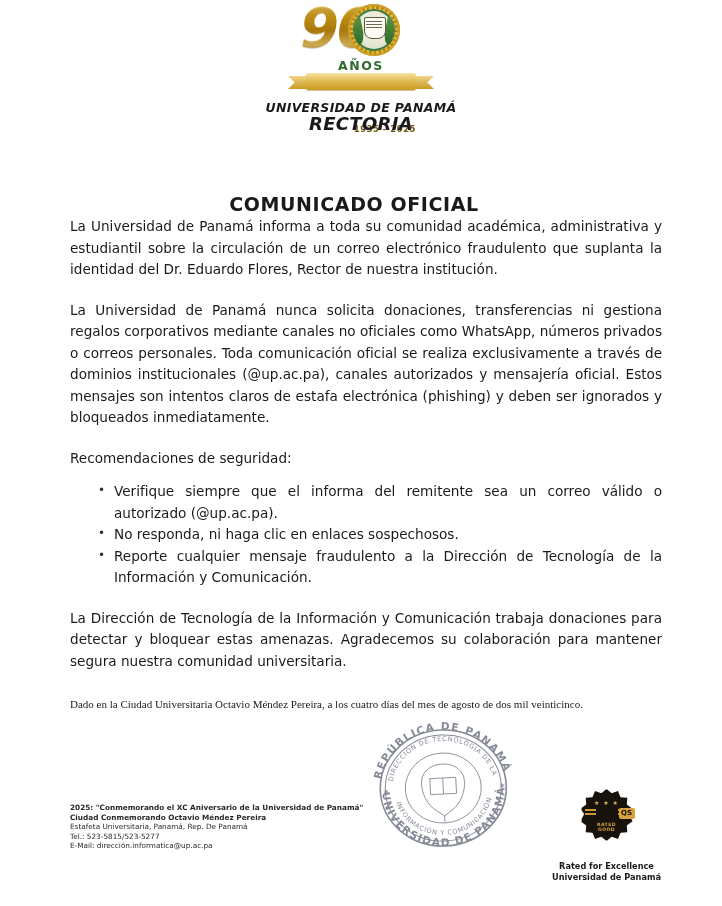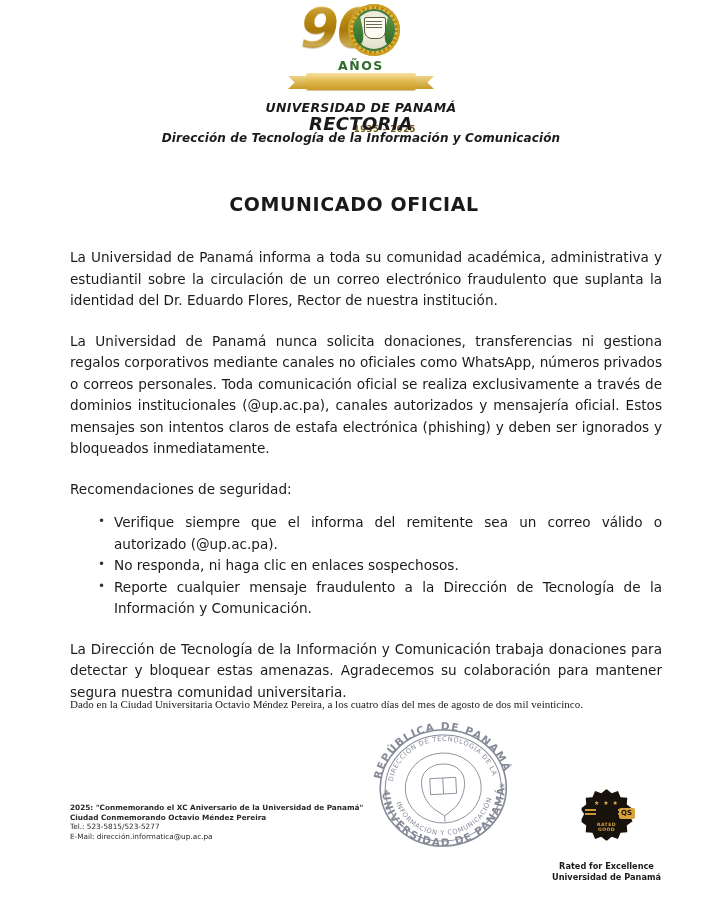--- a/index.html
+++ b/index.html
@@ -163,21 +163,21 @@
     left: 0;
     width: 708px;
     text-align: center;
     font-size: 19px;
     font-weight: bold;
     letter-spacing: .6px;
   }
 
   .content {
     position: absolute;
-    top: 247px;
+    top: 216px;
     left: 70px;
     width: 592px;
   }
   .para {
     font-size: 13.6px;
     line-height: 21.5px;
     text-align: justify;
     text-align-last: left;
     margin: 0 0 19px 0;
   }
@@ -338,21 +338,20 @@
       <div class="ribbon-tail-r"></div>
       <div class="ribbon">
         <div class="ribbon-text">1935 - 2025</div>
       </div>
     </div>
   </div>
 
   <div class="org-header">
     <div class="l1">UNIVERSIDAD DE PANAMÁ</div>
     <div class="l2">RECTORIA</div>
-    <div class="l3">Dirección de Tecnología de la Información y Comunicación</div>
   </div>
 
   <div class="doc-title">COMUNICADO OFICIAL</div>
 
   <div class="content">
     <p class="para">La Universidad de Panamá informa a toda su comunidad académica, administrativa y estudiantil sobre la circulación de un correo electrónico fraudulento que suplanta la identidad del Dr. Eduardo Flores, Rector de nuestra institución.</p>
     <p class="para">La Universidad de Panamá nunca solicita donaciones, transferencias ni gestiona regalos corporativos mediante canales no oficiales como WhatsApp, números privados o correos personales. Toda comunicación oficial se realiza exclusivamente a través de dominios institucionales (@up.ac.pa), canales autorizados y mensajería oficial. Estos mensajes son intentos claros de estafa electrónica (phishing) y deben ser ignorados y bloqueados inmediatamente.</p>
     <p class="para plain tight">Recomendaciones de seguridad:</p>
     <ul class="rec-list">
       <li>Verifique siempre que el informa del remitente sea un correo válido o autorizado (@up.ac.pa).</li>
@@ -394,20 +393,21 @@
         <path d="M68,60 h26 v16 h-26 z"></path>
         <path d="M81,60 v16"></path>
         <path d="M81,98 v6"></path>
       </g>
     </svg>
   </div>
 
   <div class="footer-text">
     <div class="bold">2025: "Conmemorando el XC Aniversario de la Universidad de Panamá"</div>
     <div class="bold">Ciudad Conmemorando Octavio Méndez Pereira</div>
+    <div>Estafeta Universitaria, Panamá, Rep. De Panamá</div>
     <div>Tel.: 523-5815/523-5277</div>
     <div>E-Mail: dirección.informatica@up.ac.pa</div>
   </div>
 
   <div class="qs-badge">
     <div class="qs-mark">
       <div class="qs-star-poly"></div>
       <div class="qs-stars">★ ★ ★</div>
       <div class="qs-bar-l"></div>
       <div class="qs-bar-r"></div>

